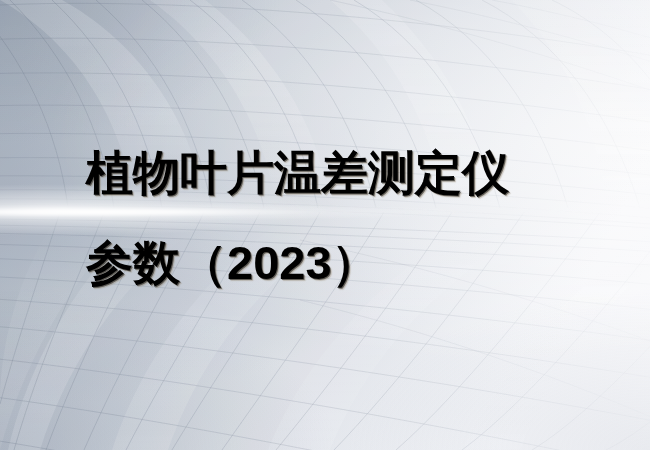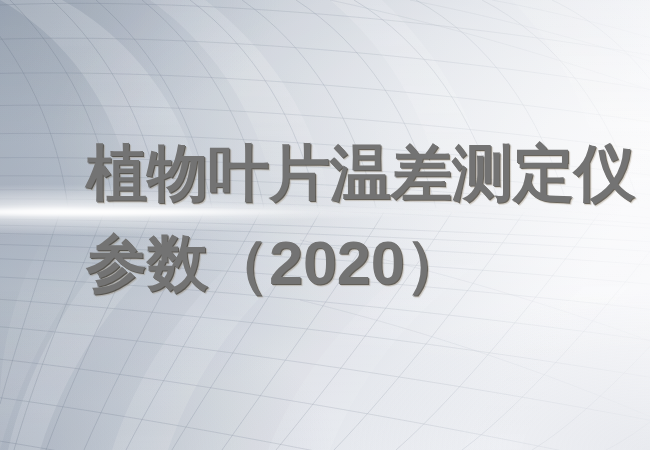--- a/index.html
+++ b/index.html
@@ -63,23 +63,23 @@
 
   
   #title-block {
     position: absolute;
     z-index: 10;
     left: 86px;
     top: 128px;
     width: 540px;
   }
   .title-line {
-    color: #737373;
+    color: #000000;
     font-weight: bold;
-    font-size: 61px;
+    font-size: 47px;
     line-height: 90px;
     letter-spacing: 0px;
     white-space: nowrap;
     text-shadow:
       1px 1px 0 rgba(20,16,10,0.55),
       2px 2px 1px rgba(120,96,60,0.28);
   }
   #title-line-2 { letter-spacing: 0px; }
 </style>
 </head>
@@ -217,16 +217,16 @@
       </g>
     </g>
   </svg>
 
   <div id="bg-wash" class="bg-layer"></div>
   <div id="bg-horizon" class="bg-layer"></div>
   <div id="bg-vignette" class="bg-layer"></div>
 
   <div id="title-block">
     <div class="title-line" id="title-line-1">植物叶片温差测定仪</div>
-    <div class="title-line" id="title-line-2">参数（2020）</div>
+    <div class="title-line" id="title-line-2">参数（2023）</div>
   </div>
 
 </div>
 
 </body></html>

